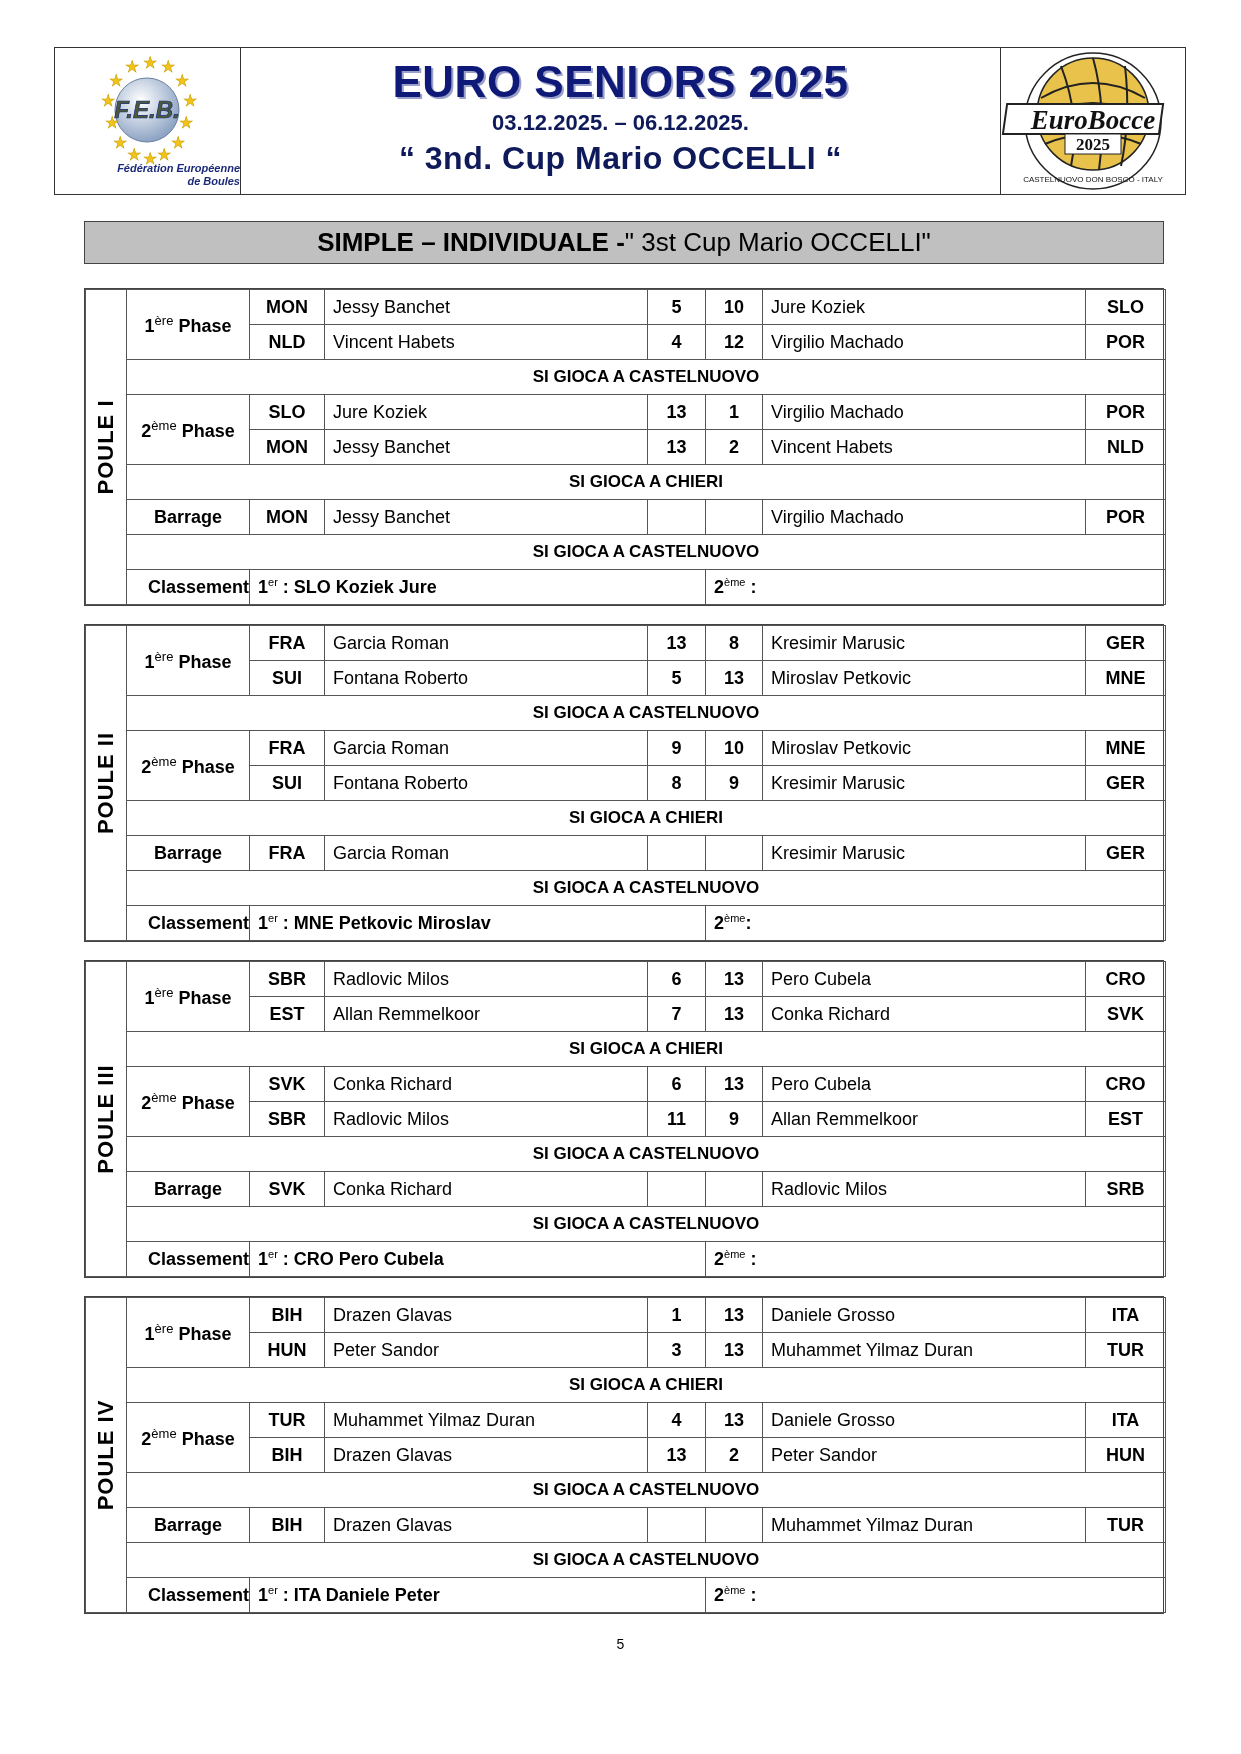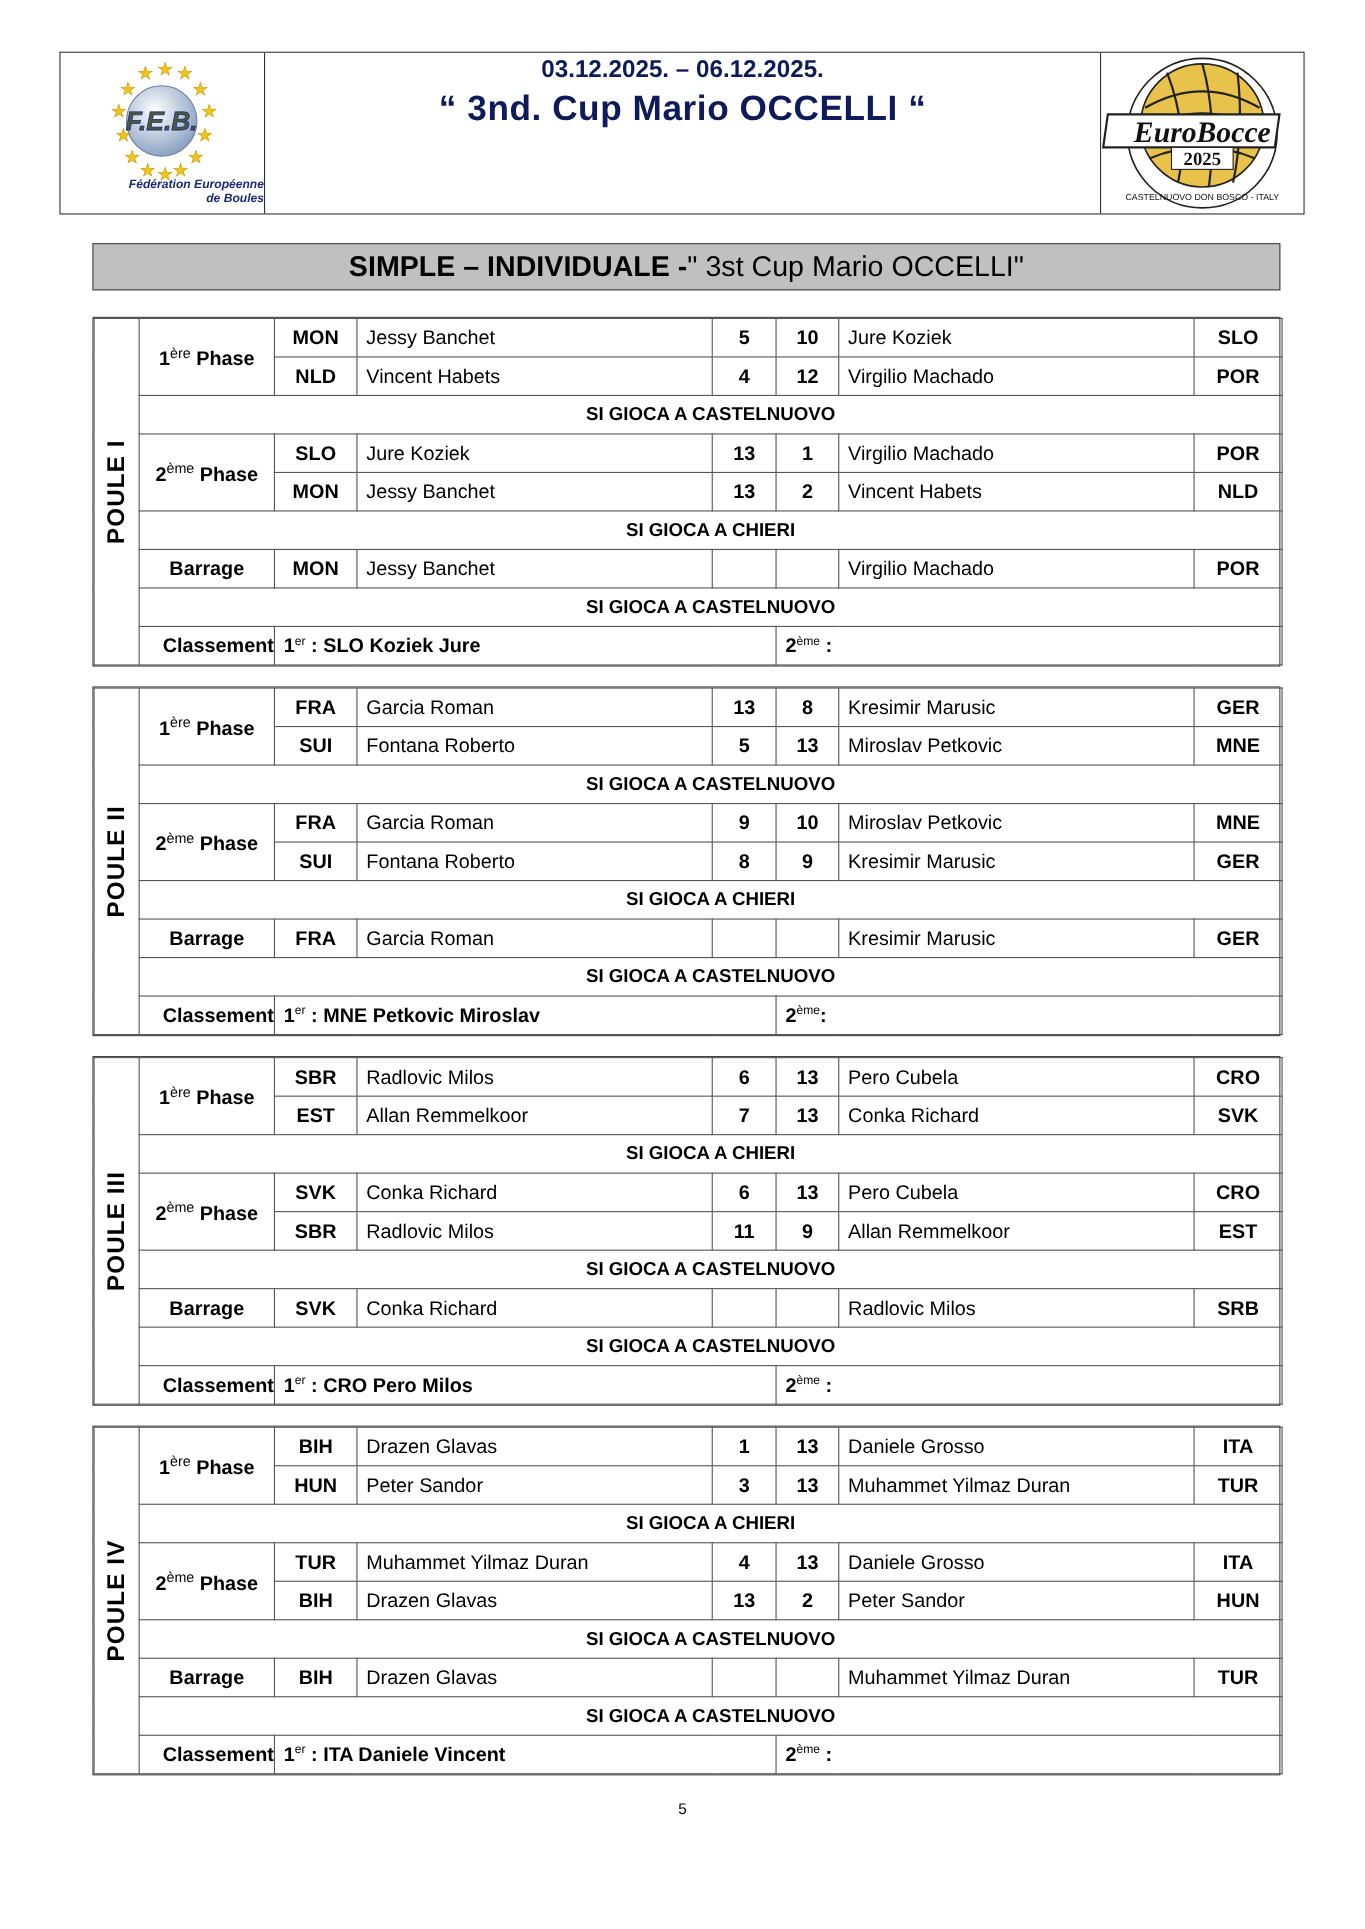--- a/index.html
+++ b/index.html
@@ -65,20 +65,21 @@
           <text x="88" y="112">★</text>
       </g>
       <text x="92" y="66" text-anchor="middle" font-family="Liberation Sans, sans-serif" font-weight="bold" font-style="italic" font-size="24" fill="#4a5a3a" stroke="#1b2a7a" stroke-width="0.7">F.E.B.</text>
     </svg>
     <div class="feb-caption">
       <div>Fédération Européenne</div>
       <div>de Boules</div>
     </div>
   </div>
   <div class="mid">
+    <div class="title">EURO SENIORS 2025</div>
     <div class="dates">03.12.2025. – 06.12.2025.</div>
     <div class="cup">“ 3nd.  Cup Mario OCCELLI “</div>
   </div>
   <div class="logo-r">
     <svg width="184" height="146" viewBox="0 0 184 146">
       <circle cx="92" cy="73" r="68" fill="#fff" stroke="#222" stroke-width="1.5"></circle>
       <circle cx="92" cy="66" r="56" fill="#e8c24a" stroke="#222" stroke-width="1.5"></circle>
       <g stroke="#222" stroke-width="2" fill="none">
         <path d="M40 50 Q92 20 144 50"></path>
           <path d="M38 70 Q92 40 146 70"></path>
@@ -316,21 +317,21 @@
             <td class="sc"></td>
             <td class="sc"></td>
             <td class="nm">Radlovic Milos</td>
             <td class="cc">SRB</td>
           </tr>
           <tr>
             <td colspan="7" class="venue">SI GIOCA A CASTELNUOVO</td>
           </tr>
           <tr>
             <td class="cls">Classement</td>
-            <td class="first" colspan="3"><span>1</span><sup>er</sup><span> : CRO  Pero Milos</span></td>
+            <td class="first" colspan="3"><span>1</span><sup>er</sup><span> : CRO  Pero Cubela</span></td>
             <td class="second" colspan="3"><span>2</span><sup>ème</sup><span> :</span></td>
           </tr>
         </tbody>
       </table>
     </div>
     <div class="poule" style="top: 1296px;">
       <table class="g">
         <colgroup>
           <col style="width:41px">
           <col style="width:123px">
@@ -392,21 +393,21 @@
             <td class="sc"></td>
             <td class="sc"></td>
             <td class="nm">Muhammet Yilmaz Duran</td>
             <td class="cc">TUR</td>
           </tr>
           <tr>
             <td colspan="7" class="venue">SI GIOCA A CASTELNUOVO</td>
           </tr>
           <tr>
             <td class="cls">Classement</td>
-            <td class="first" colspan="3"><span>1</span><sup>er</sup><span> : ITA  Daniele Vincent</span></td>
+            <td class="first" colspan="3"><span>1</span><sup>er</sup><span> : ITA  Daniele Peter</span></td>
             <td class="second" colspan="3"><span>2</span><sup>ème</sup><span> :</span></td>
           </tr>
         </tbody>
       </table>
     </div>
   </div>
 
 <div class="pnum">5</div>
 
 </body></html>

